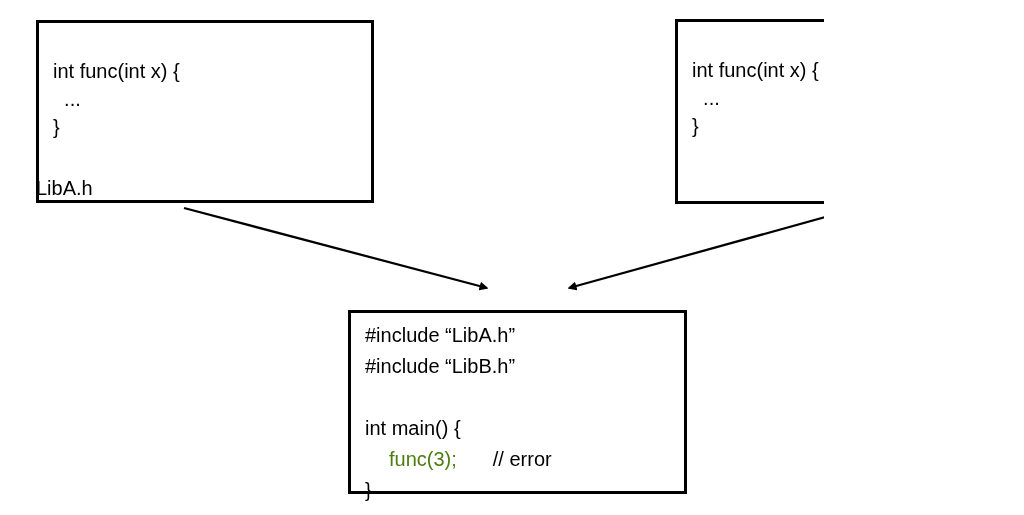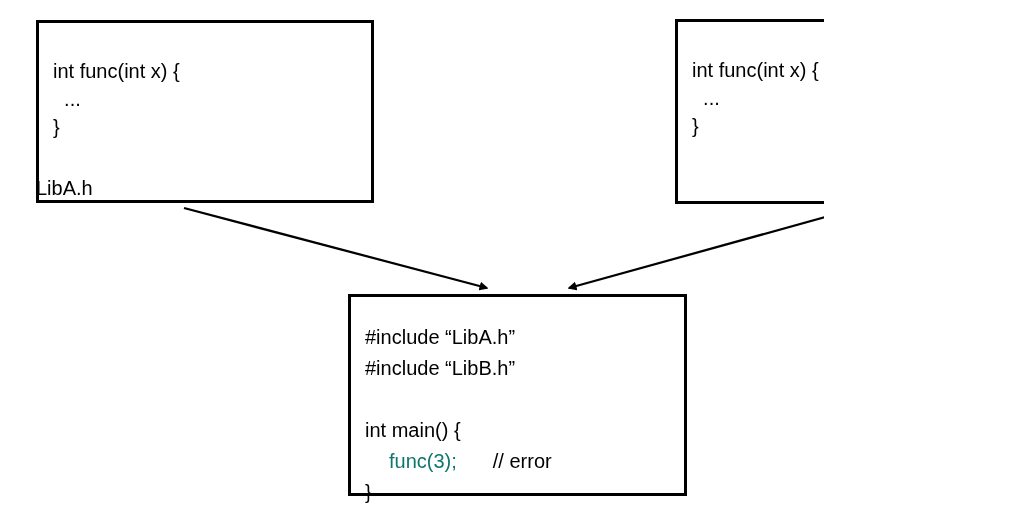--- a/index.html
+++ b/index.html
@@ -23,21 +23,21 @@
     pointer-events: none;
   }
   .node-box {
     position: absolute;
     border: 3px solid #000000;
     background: #ffffff;
     box-sizing: content-box;
   }
   .box-liba  { left: 36px;  top: 20px;  width: 318px; height: 143px; padding: 34px 0 0 14px; }
   .box-libb  { left: 675px; top: 19px;  width: 317px; height: 145px; padding: 34px 0 0 14px; }
-  .box-main  { left: 348px; top: 294px; width: 319px; height: 171px; padding: 25px 0 0 14px; }
+  .box-main  { left: 348px; top: 310px; width: 319px; height: 171px; padding: 7px 0 0 14px; }
   .code-line {
     white-space: pre;
     font-size: 20px;
     line-height: 28px;
     color: #000000;
   }
   .box-main .code-line { line-height: 31px; }
   .code-line.blank { height: 31px; }
   .error-text { color: #EE3A2C; }
   .comment-text { margin-left: 36px; }
@@ -78,17 +78,17 @@
     <div class="code-line">int func(int x) {</div>
     <div class="code-line">  ...</div>
     <div class="code-line">}</div>
   </div>
 
   <div class="node-box box-main">
     <div class="code-line">#include “LibA.h”</div>
     <div class="code-line">#include “LibB.h”</div>
     <div class="code-line blank"></div>
     <div class="code-line">int main() {</div>
-    <div class="code-line"><span class="error-text call-indent" style="color: #0f766e; margin-left: 24px;">func(3);</span><span class="comment-text">// error</span></div>
+    <div class="code-line"><span class="error-text call-indent" style="color: #4d7c0f; margin-left: 24px;">func(3);</span><span class="comment-text">// error</span></div>
     <div class="code-line">}</div>
   </div>
 
 </div>
 
 </body></html>

